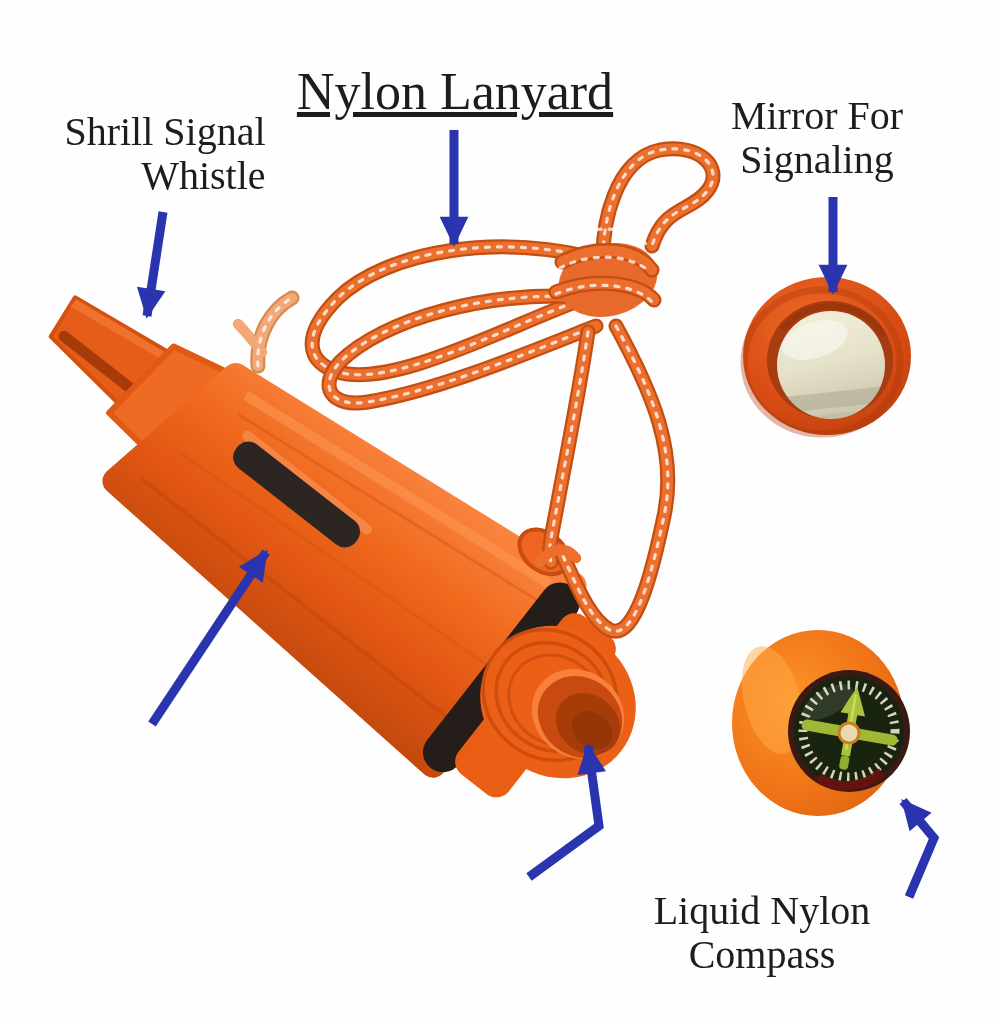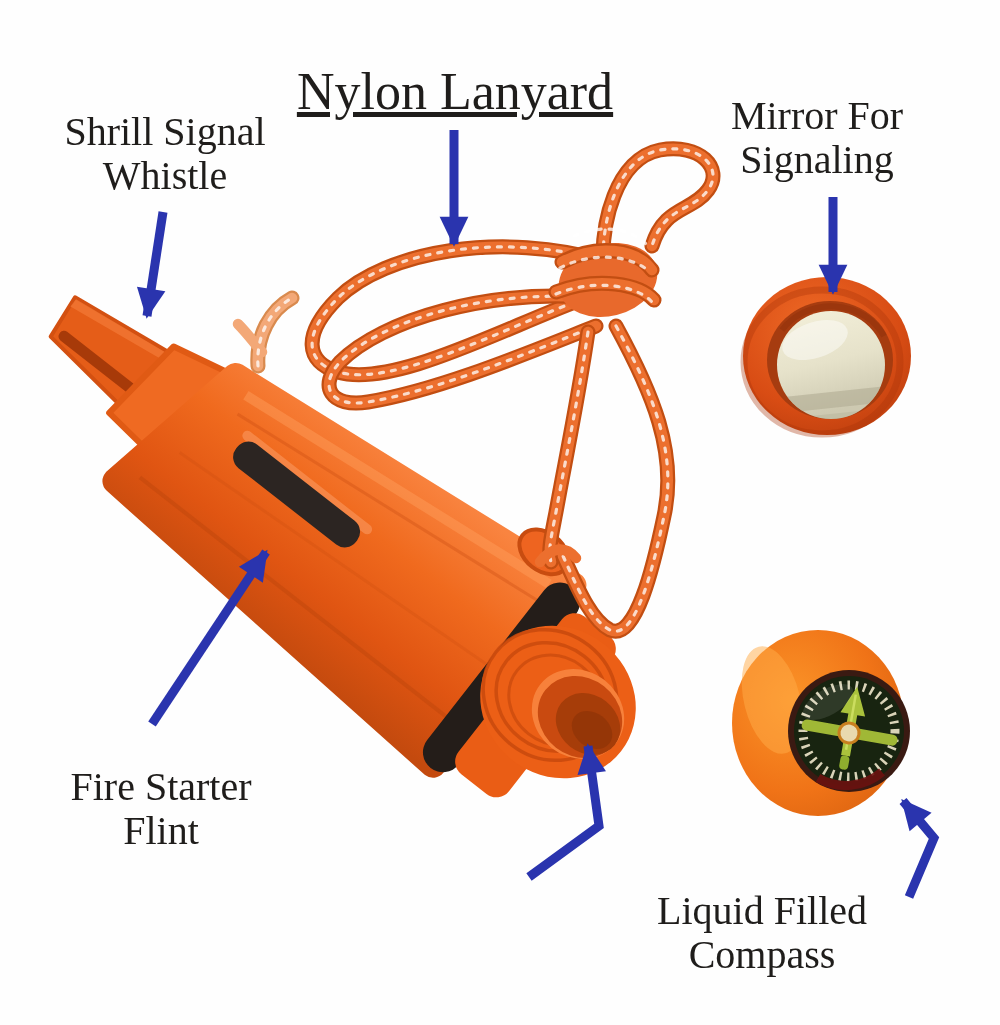--- a/index.html
+++ b/index.html
@@ -171,23 +171,21 @@
   <g>
     <line class="arrow" x1="163" y1="212" x2="147" y2="316" marker-end="url(#ah)"></line>
     <line class="arrow" x1="454" y1="130" x2="454" y2="244" marker-end="url(#ah)"></line>
     <line class="arrow" x1="833" y1="197" x2="833" y2="292" marker-end="url(#ah)"></line>
     <line class="arrow" x1="152" y1="724" x2="266" y2="552" marker-end="url(#ah)"></line>
     <polyline class="arrow" points="529,877 599,826 588,746" marker-end="url(#ah)"></polyline>
     <polyline class="arrow" points="909,897 934,838 903,801" marker-end="url(#ah)"></polyline>
   </g>
 </svg>
 
-<div class="label" style="left:165px;top:110px;">Shrill Signal
+<div class="label" style="left:165px;top:110px;text-align:right;">Shrill Signal
 Whistle</div>
 <div class="label big" style="left:455px;top:68px;">Nylon Lanyard</div>
 <div class="label" style="left:817px;top:94px;">Mirror For
 Signaling</div>
-<div class="label" style="left:161px;top:765px;">Fire Starter
-Flint</div>
-<div class="label" style="left:762px;top:889px;">Liquid Filled
+<div class="label" style="left:762px;top:889px;">Liquid Nylon
 Compass</div>
 
 </div>
 
 </body></html>

